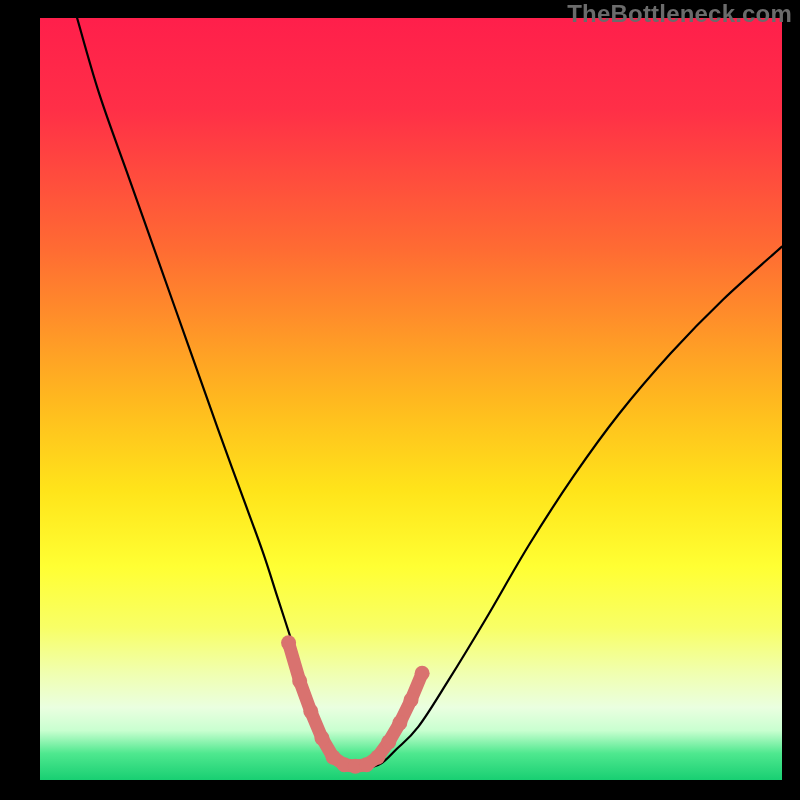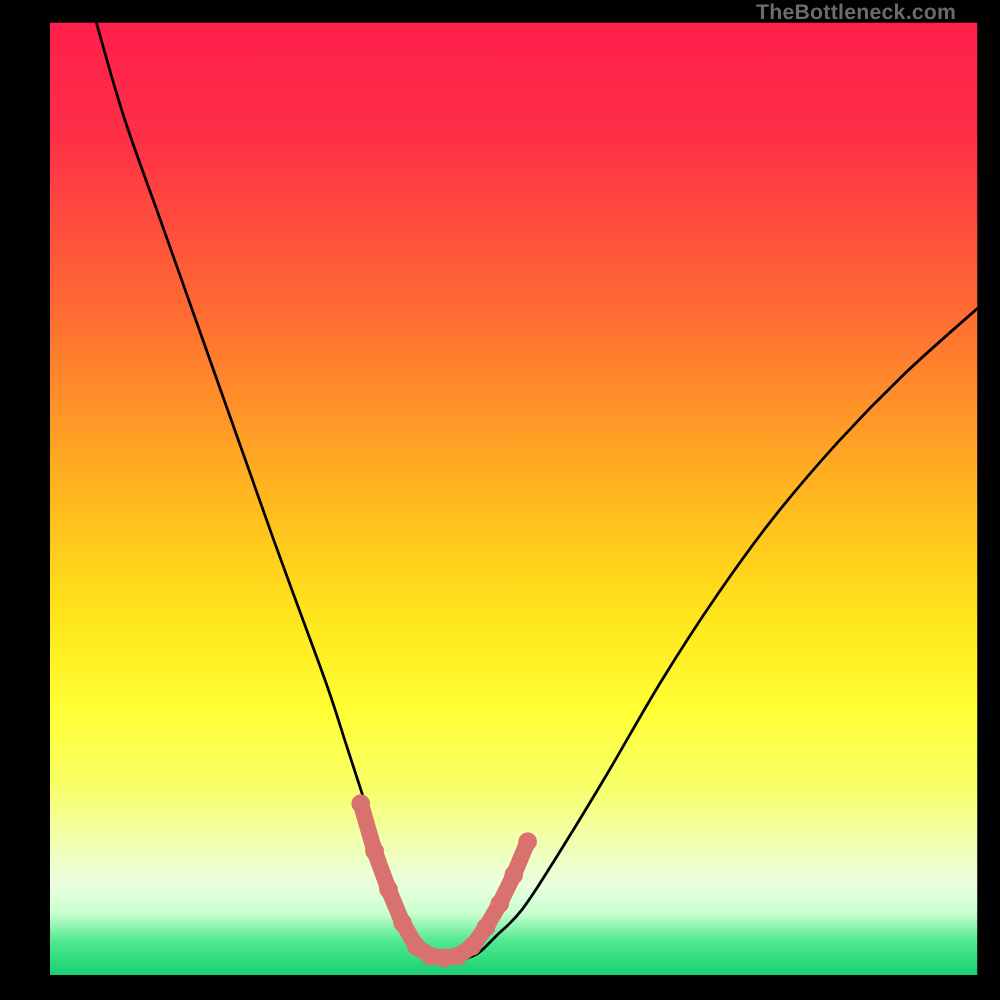--- a/index.html
+++ b/index.html
@@ -25,24 +25,24 @@
     width: 742px;
     height: 762px;
   }
   .gradient {
     position: absolute;
     inset: 0;
   }
   .attribution {
     position: absolute;
     top: 0px;
-    right: 35px;
+    right: 8px;
     color: #6b6b6b;
     font-family: Arial, Helvetica, sans-serif;
-    font-size: 17px;
+    font-size: 24px;
     font-weight: 600;
     letter-spacing: 0.2px;
   }
   svg.curves {
     position: absolute;
     inset: 0;
   }
 </style>
 </head>
 <body>

